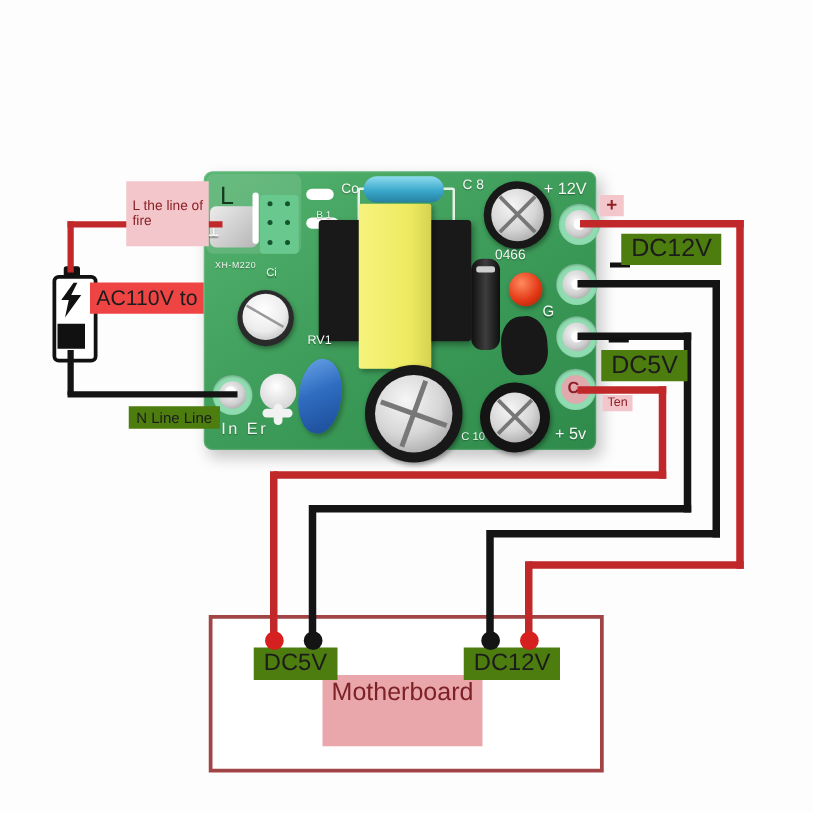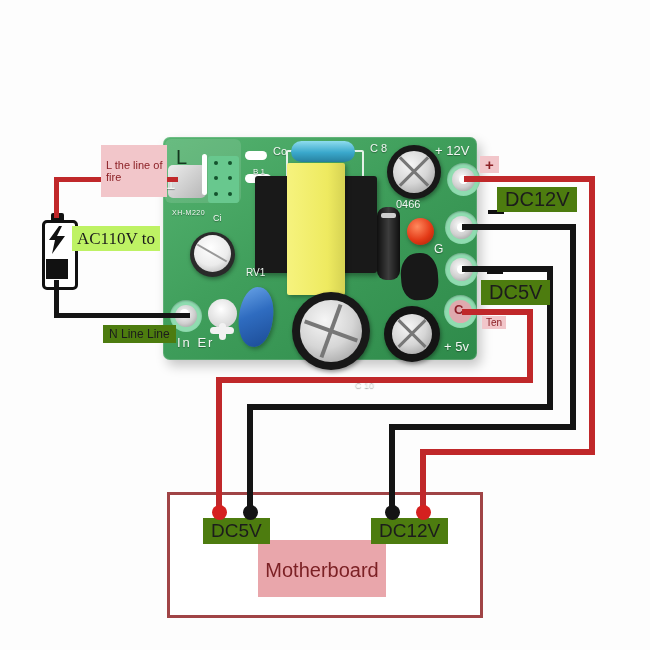--- a/index.html
+++ b/index.html
@@ -37,21 +37,21 @@
   
   #bat-body{position:absolute;left:42px;top:220px;width:30px;height:64px;border:3px solid #111;
     border-radius:5px;background:#fff;z-index:2;}
   #bat-cap{position:absolute;left:51px;top:213px;width:13px;height:9px;background:#111;border-radius:2px;z-index:2;}
   #bat-fill{position:absolute;left:1px;top:36px;width:22px;height:20px;background:#111;}
   
   #mb-box{position:absolute;left:167px;top:492px;width:316px;height:126px;border:3px solid #a04446;
     background:#fff;box-sizing:border-box;z-index:1;}
   #mb-pink{position:absolute;left:258px;top:540px;width:128px;height:57px;background:#e9a6ab;
     z-index:2;text-align:center;}
-  #mb-pink .ttl{color:#7c2125;font-size:20px;padding-top:3px;margin-top:16px;}
+  #mb-pink .ttl{color:#7c2125;font-size:20px;padding-top:3px;}
 </style>
 </head>
 <body>
 
 <div id="canvas">
 
   <div id="mb-box"></div>
   <div id="mb-pink">
     <div class="ttl">Motherboard</div>
   </div>
@@ -142,21 +142,21 @@
       <div class="vent" style="left:5px;top:20px;width:34px;height:2px;background:#999;transform:rotate(30deg);"></div>
     </div>
     <div class="bt" style="left:83px;top:130px;font-size:10px;">RV1</div>
     <div class="abs" style="left:76px;top:150px;width:34px;height:60px;border-radius:48%;transform:rotate(7deg);background:linear-gradient(150deg,#6aa5e8 0%,#2f6cc0 45%,#1b4b95 100%);box-shadow:2px 2px 4px rgba(0,0,0,.3);"></div>
 
     <div class="cap-rim" style="left:129px;top:155px;width:78px;height:78px;">
       <div class="cap-top" style="left:8px;top:8px;width:62px;height:62px;"></div>
       <div class="vent" style="left:11px;top:37px;width:56px;height:4px;transform:rotate(20deg);"></div>
       <div class="vent" style="left:11px;top:37px;width:56px;height:4px;transform:rotate(110deg);"></div>
     </div>
-    <div class="bt" style="left:192px;top:207px;font-size:9px;margin-top:36px;">C 10</div>
+    <div class="bt" style="left:206px;top:207px;font-size:9px;">C 10</div>
 
     <div class="cap-rim" style="left:221px;top:169px;width:56px;height:56px;background:#141414;">
       <div class="cap-top" style="left:8px;top:8px;width:40px;height:40px;"></div>
       <div class="vent" style="left:9px;top:26px;width:38px;height:3px;transform:rotate(45deg);"></div>
       <div class="vent" style="left:9px;top:26px;width:38px;height:3px;transform:rotate(-45deg);"></div>
     </div>
     <div class="bt" style="left:281px;top:202px;font-size:13px;">+ 5v</div>
     <div class="bt" style="left:14px;top:198px;font-size:13px;letter-spacing:2px;">In Er</div>
 
     <div class="ring" style="left:7px;top:163px;width:32px;height:32px;">
@@ -184,21 +184,21 @@
       <div class="padm" style="left:5px;top:5px;width:23px;height:23px;background:#dfa9ae;"></div>
       <div class="bt" style="left:10px;top:7px;font-size:13px;color:#8c1f28;font-weight:bold;text-shadow:none;">C</div>
     </div>
   </div>
 
   <div class="plabel" style="left:101px;top:145px;padding:14px 5px;font-size:11px;line-height:12px;">
     <div>L the line of</div>
     <div>fire</div>
   </div>
 
-  <div class="glabel" style="left:72px;top:226px;padding:2px 5px;font-size:17px;line-height:21px;background:#bef264;font-family:Liberation Serif, serif;">
+  <div class="glabel" style="left:72px;top:226px;padding:2px 5px;font-size:17px;line-height:21px;background:#ef4444;">
     <div>AC110V to</div>
   </div>
 
   <div class="glabel" style="left:103px;top:325px;padding:2px 6px;font-size:12px;">N Line Line</div>
 
   <div class="plabel" style="left:480px;top:156px;padding:0 5px;font-size:15px;font-weight:bold;">+</div>
 
   <div class="minus" style="left:488px;top:210px;" aria-label="−"></div>
   <div class="glabel" style="left:497px;top:187px;padding:1px 8px;font-size:20px;">DC12V</div>
 

